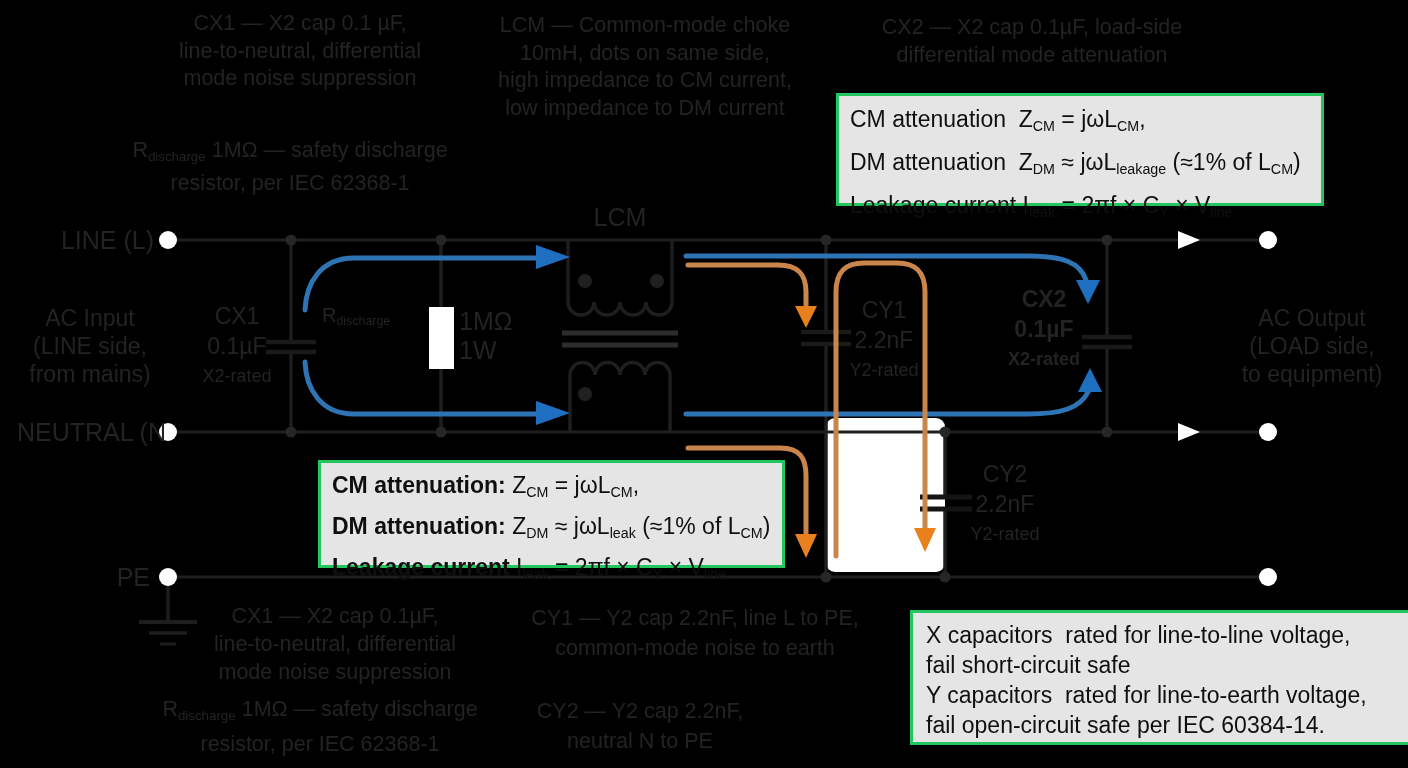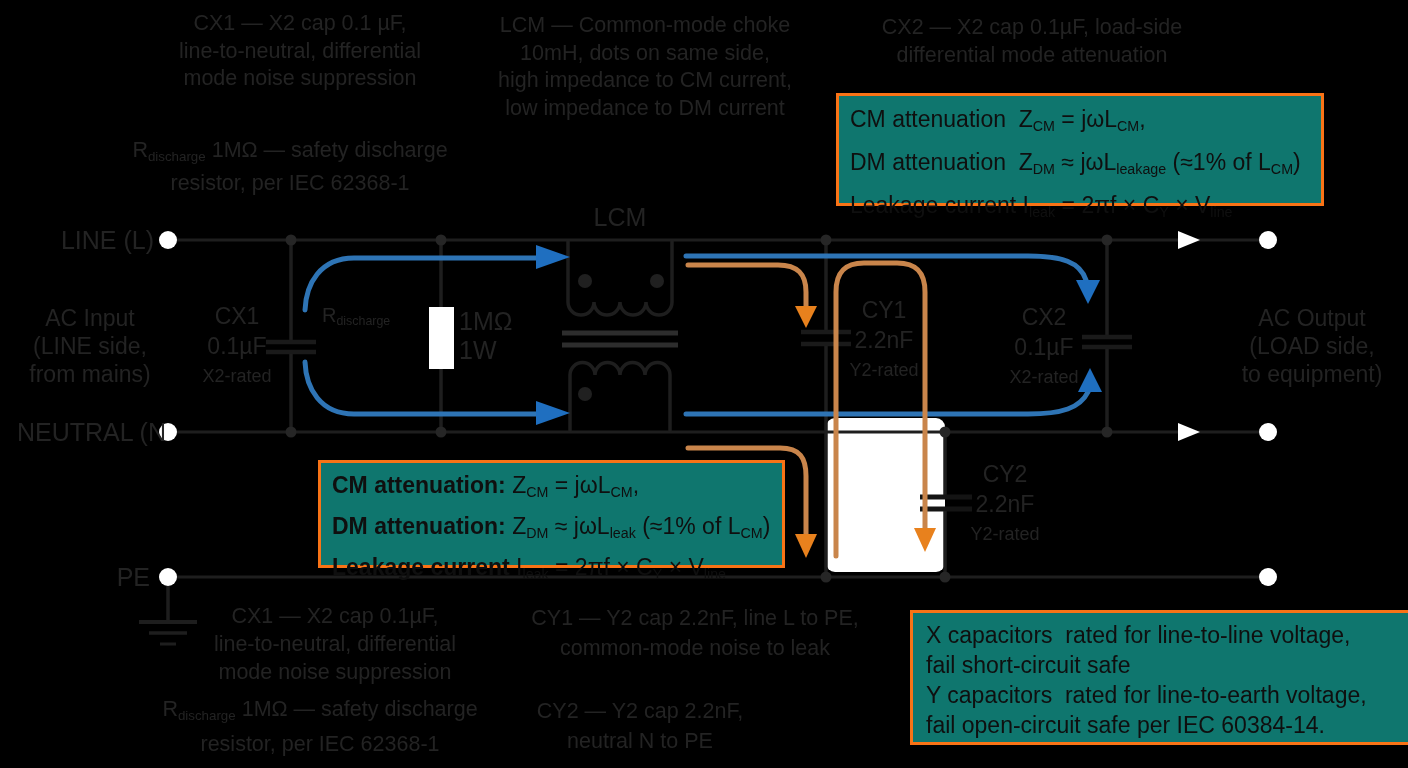--- a/index.html
+++ b/index.html
@@ -10,21 +10,21 @@
   .ctr{text-align:center;}
   .rt{text-align:right;}
   .pre{white-space:pre-wrap;}
   .ann{font-size:21.5px;line-height:27.5px;text-align:center;}
   .lbl{font-size:25px;}
   .io{font-size:23px;line-height:28px;}
   .cname{font-size:23px;line-height:30px;}
   .crate{font-size:18px;}
   .sb{font-size:0.62em;vertical-align:-0.28em;}
   .bd{font-weight:bold;}
-  .wbox{background:#0f766e;border:3px solid #f97316;color:#0f0f0f;box-sizing:border-box;}
+  .wbox{background:#e5e5e5;border:3px solid #22c55e;color:#0f0f0f;box-sizing:border-box;}
   .wbox .ln{white-space:pre-wrap;}
   svg{position:absolute;left:0;top:0;}
   .wire{stroke:#1e1e1e;stroke-width:3;fill:none;}
   .comp{stroke:#1e1e1e;stroke-width:3.5;fill:none;}
   .plate{stroke:#1a1a1a;stroke-width:4.5;fill:none;}
   .core{stroke:#2d2d2d;stroke-width:5;}
   .flow{fill:none;stroke-width:5;stroke-linecap:round;}
   .jdot{fill:#262626;}
   .pdot{fill:#202020;}
   .wdot{fill:#fff;}
@@ -196,21 +196,21 @@
   <div class="abs ghost" style="left:459px;top:336px;font-size:25px;">1W</div>
 
   <div class="abs ghost ctr" style="left:580px;top:203px;width:80px;font-size:25px;">LCM</div>
 
   <div class="abs ghost cname ctr" style="left:836px;top:295px;width:96px;">
     <div>CY1</div>
     <div>2.2nF</div>
     <div class="crate">Y2-rated</div>
   </div>
 
-  <div class="abs ghost cname ctr" style="left:996px;top:302px;width:96px;">
+  <div class="abs ghost cname ctr" style="left:996px;top:284px;width:96px;font-weight:bold;">
     <div>CX2</div>
     <div>0.1µF</div>
     <div class="crate">X2-rated</div>
   </div>
 
   <div class="abs ghost cname ctr" style="left:950px;top:459px;width:110px;">
     <div>CY2</div>
     <div>2.2nF</div>
     <div class="crate">Y2-rated</div>
   </div>
@@ -240,21 +240,21 @@
     <div class="pre">mode noise suppression</div>
   </div>
 
   <div class="abs ghost ann ctr" style="left:60px;top:695px;width:520px;line-height:28px;">
     <div class="pre"><span>R</span><span class="sb">discharge</span><span> 1MΩ — safety discharge</span></div>
     <div class="pre">resistor, per IEC 62368-1</div>
   </div>
 
   <div class="abs ghost ann ctr" style="left:460px;top:603px;width:470px;line-height:30px;">
     <div class="pre">CY1 — Y2 cap 2.2nF, line L to PE,</div>
-    <div class="pre">common-mode noise to leak</div>
+    <div class="pre">common-mode noise to earth</div>
   </div>
 
   <div class="abs ghost ann ctr" style="left:430px;top:696px;width:420px;line-height:30px;">
     <div class="pre">CY2 — Y2 cap 2.2nF,</div>
     <div class="pre">neutral N to PE</div>
   </div>
 
 </div>
 
 </body></html>

